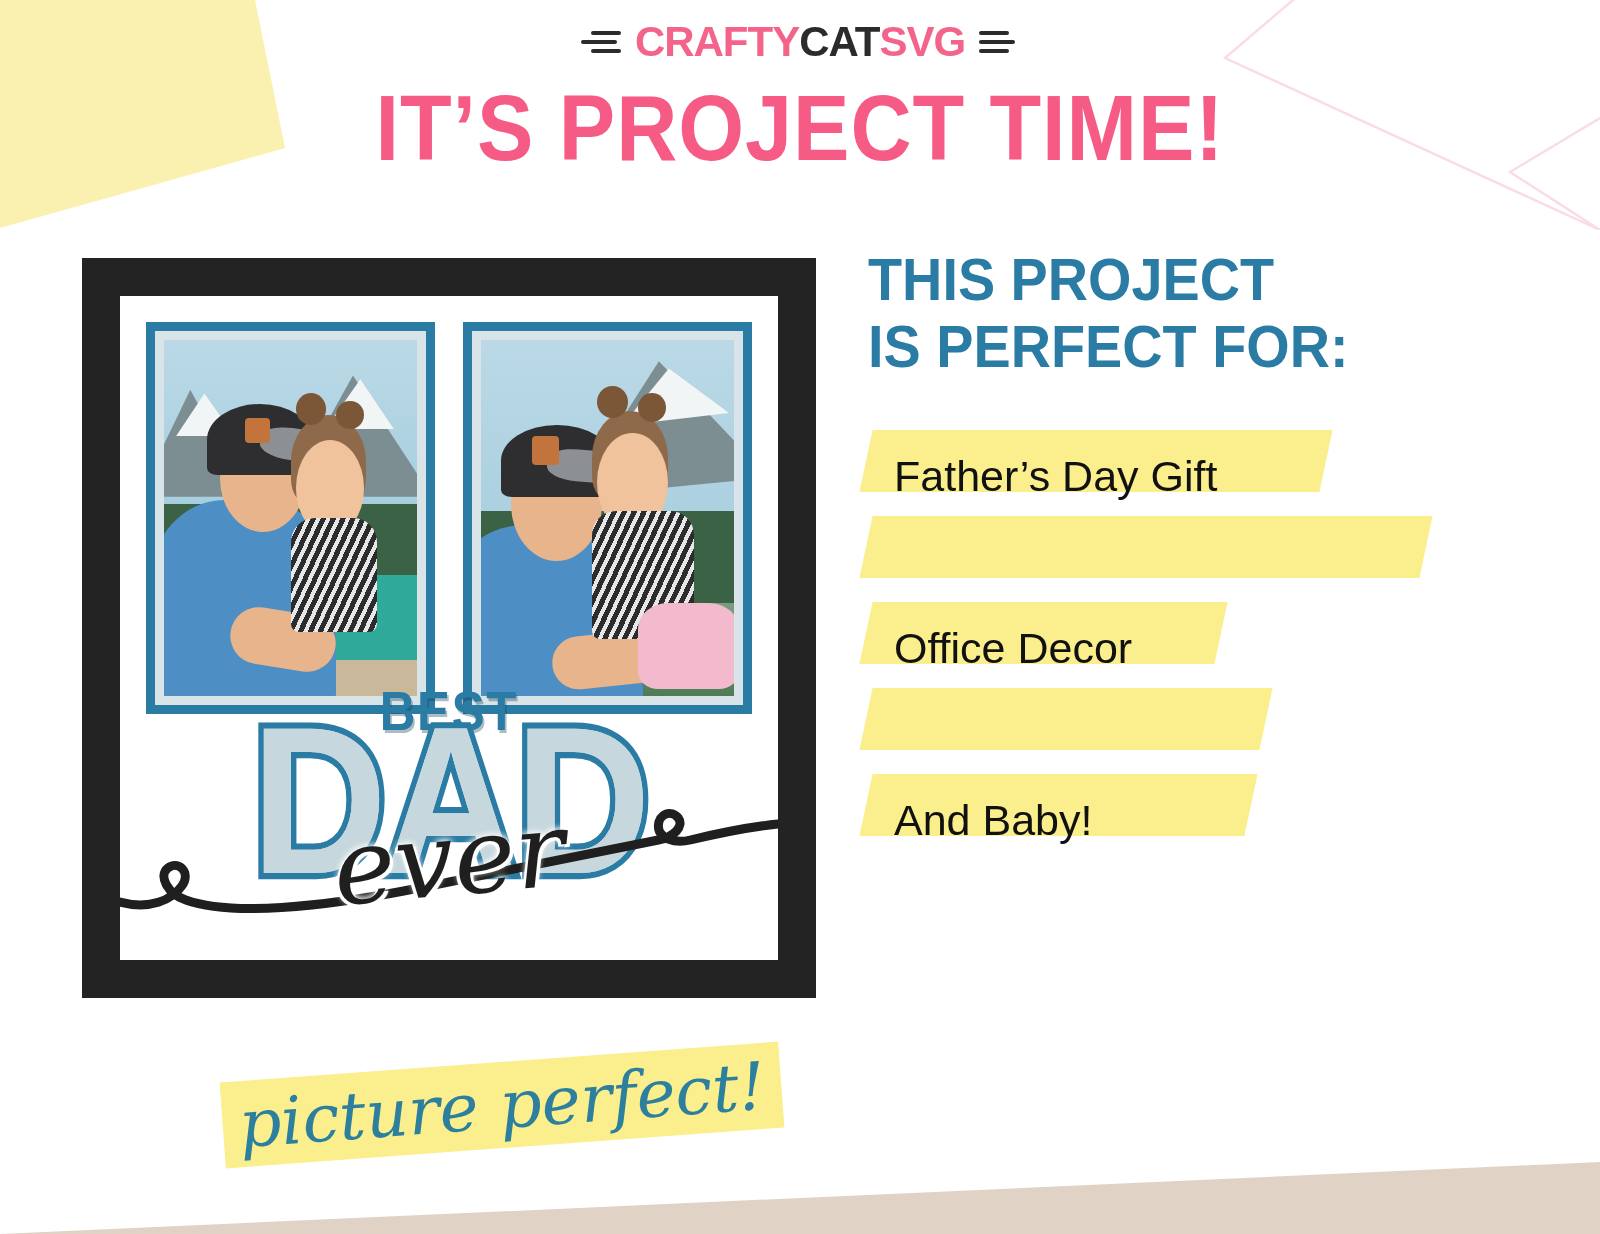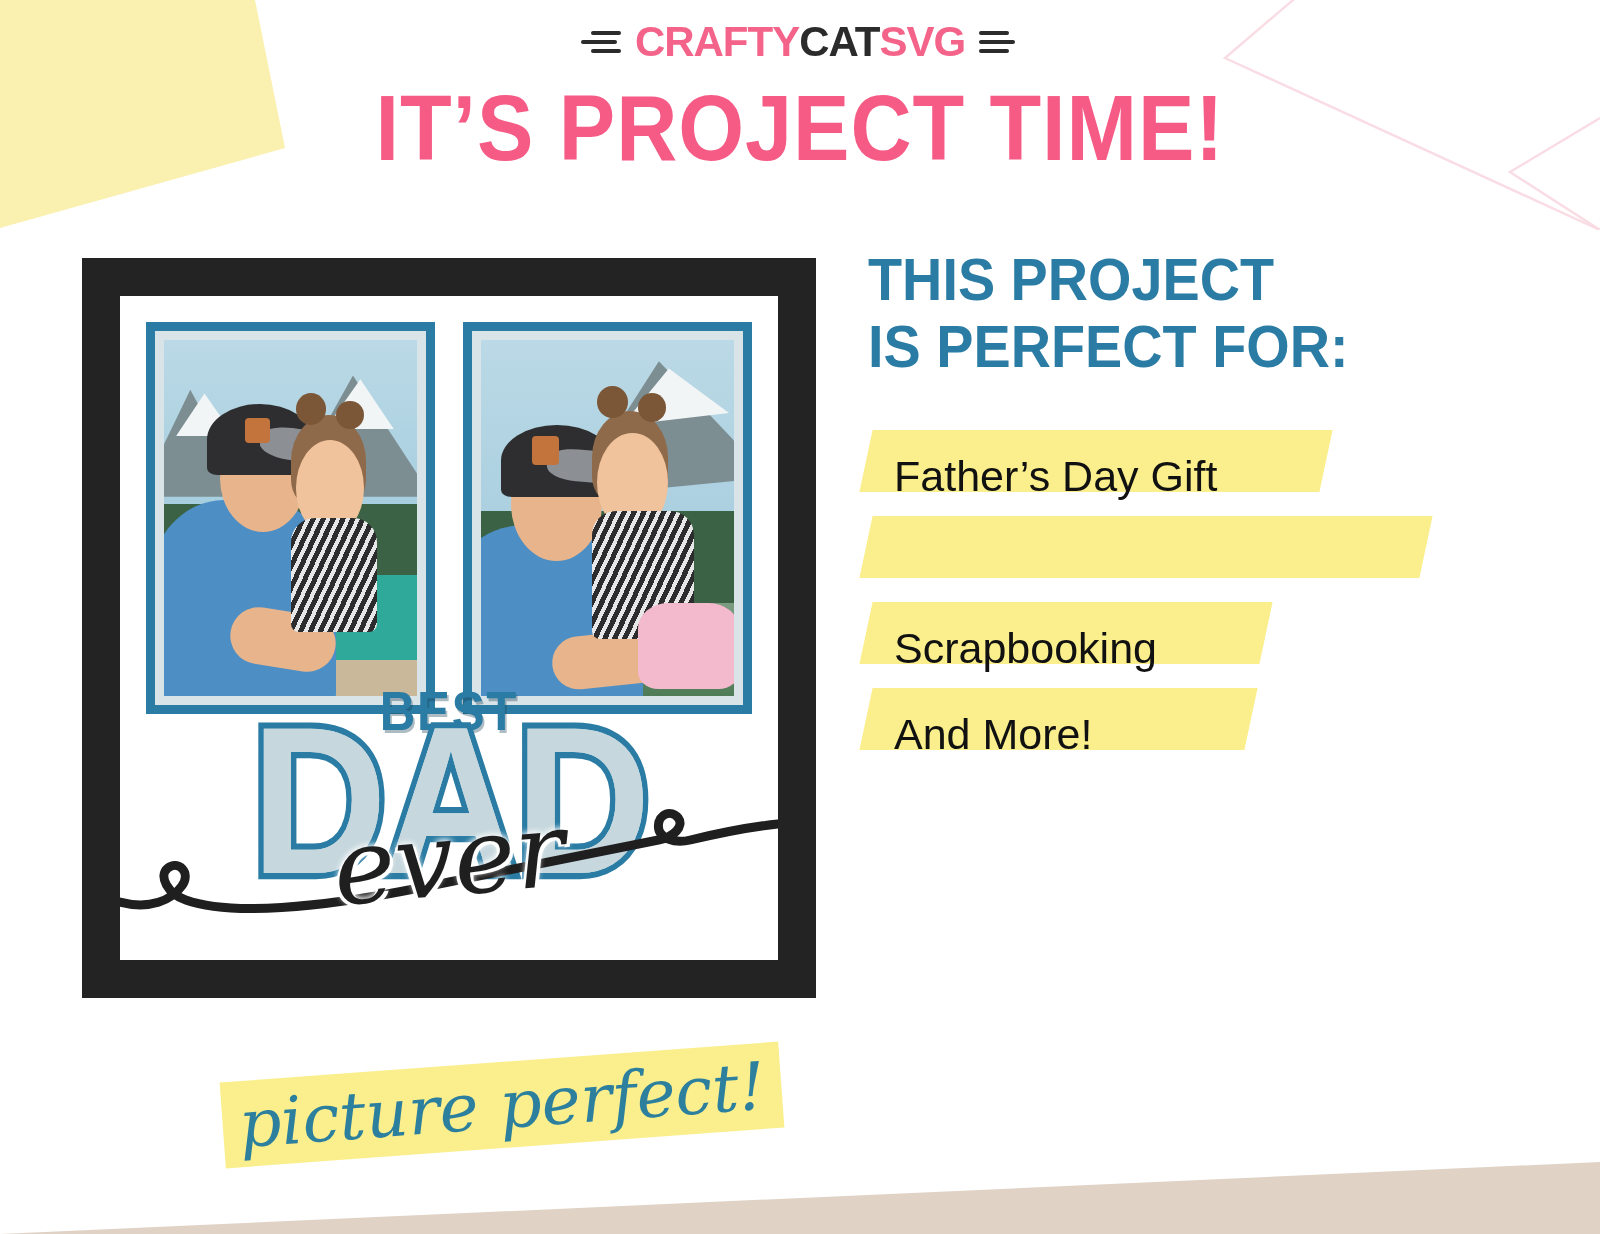--- a/index.html
+++ b/index.html
@@ -309,26 +309,29 @@
 
   <div id="use-case-list">
     <div class="use-case-item">
       <span class="use-case-bar" style="width: 460px; background: rgb(250, 239, 140);"></span>
       <span class="use-case-label">Father’s Day Gift</span>
     </div>
     <div class="use-case-item">
       <span class="use-case-bar" style="width: 560px; background: rgb(250, 239, 140);"></span>
     </div>
     <div class="use-case-item">
+      <span class="use-case-bar" style="width: 355px; background: rgb(250, 239, 140);"></span>
+      <span class="use-case-label">Office Decor</span>
+    </div>
+    <div class="use-case-item">
       <span class="use-case-bar" style="width: 400px; background: rgb(250, 239, 140);"></span>
-      <span class="use-case-label">Scrapbooking</span>
     </div>
     <div class="use-case-item">
       <span class="use-case-bar" style="width: 385px; background: rgb(250, 239, 140);"></span>
-      <span class="use-case-label">And More!</span>
+      <span class="use-case-label">And Baby!</span>
     </div>
   </div>
 </div>
 
 <div id="picture-perfect">
   <div id="pp-bar"></div>
   <div id="pp-text">picture perfect!</div>
 </div>
 
 </body></html>

